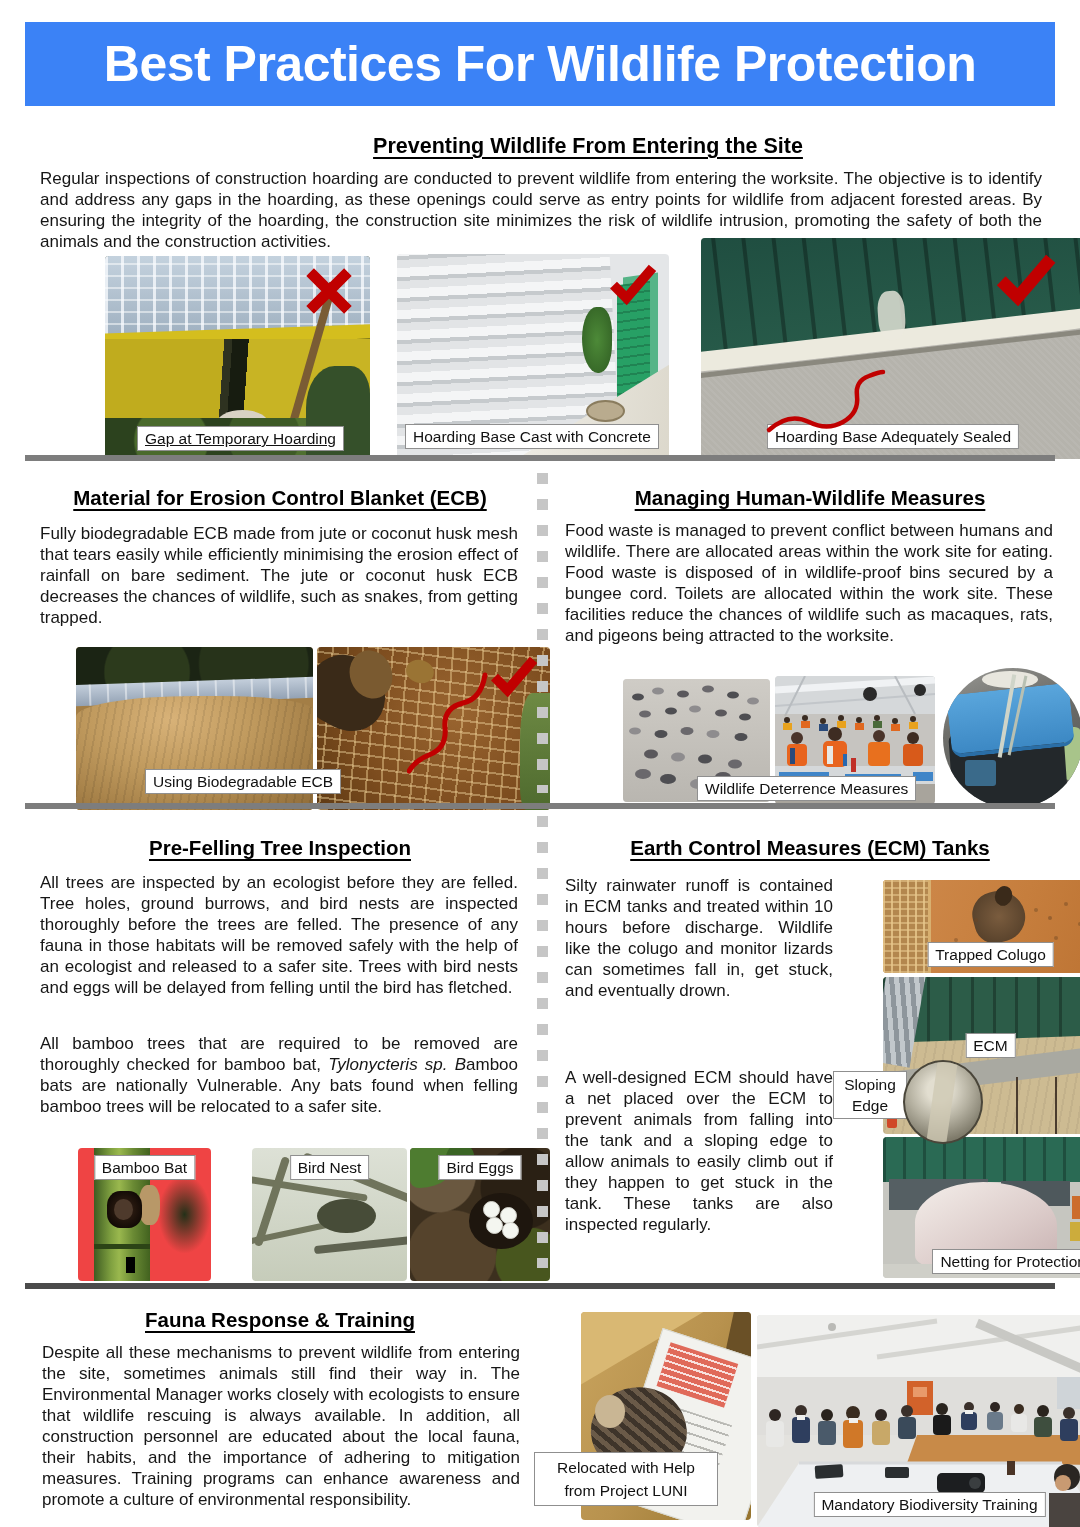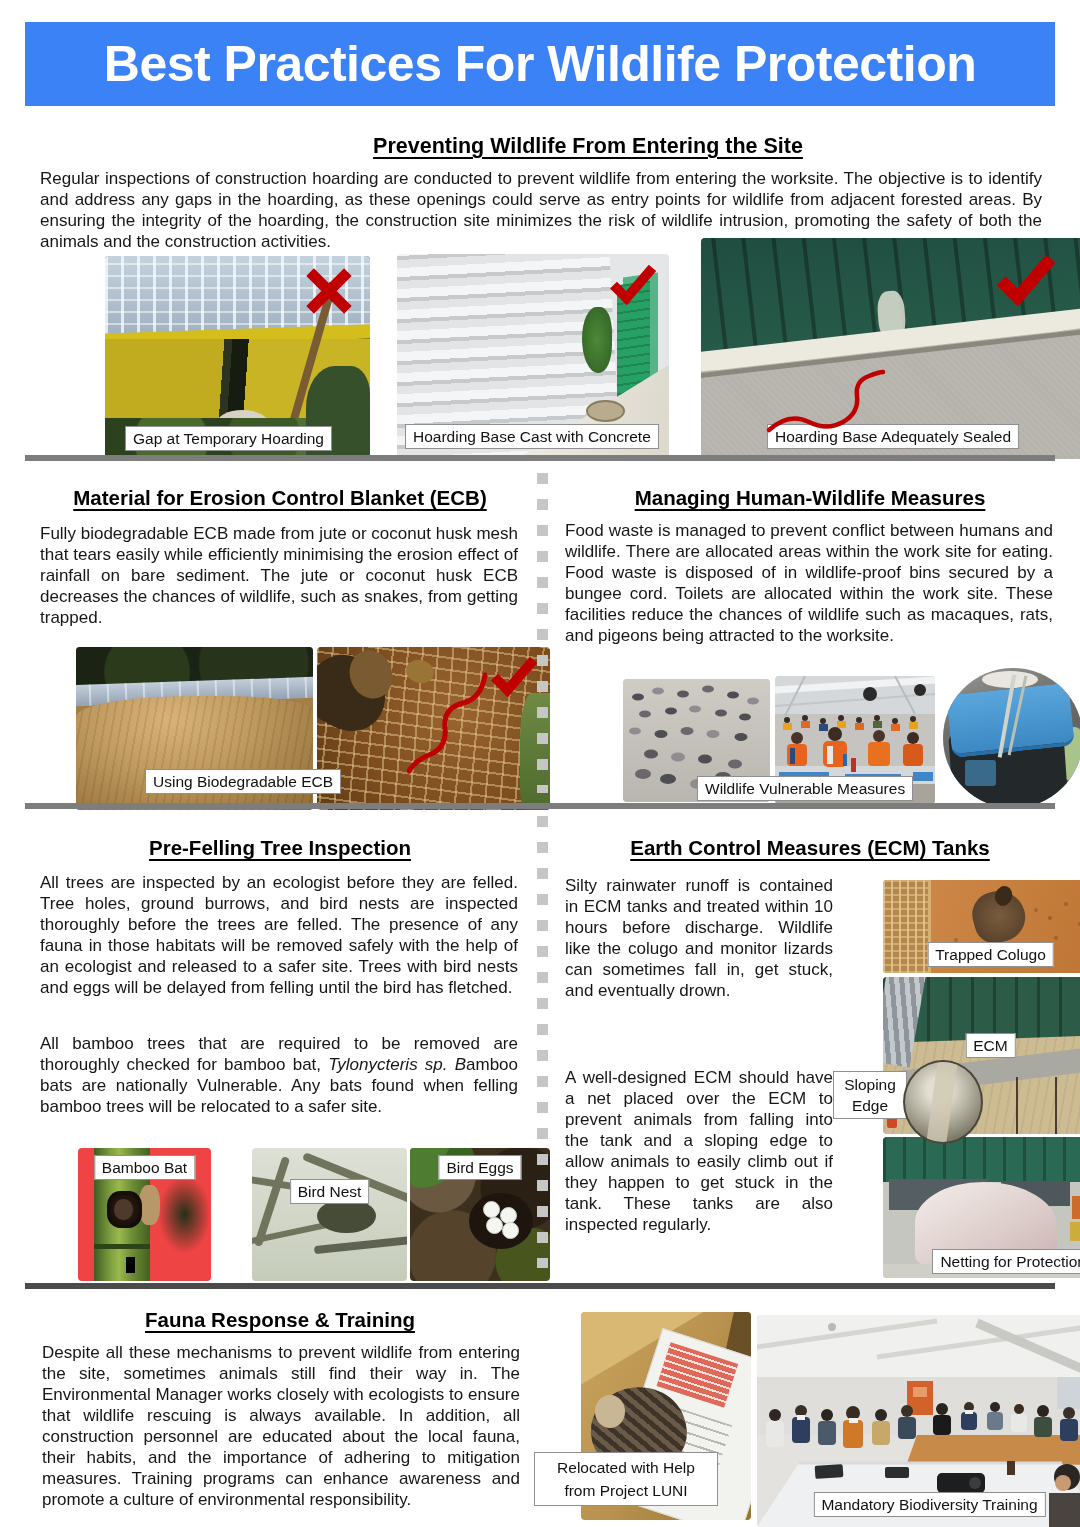--- a/index.html
+++ b/index.html
@@ -205,21 +205,21 @@
     <div class="mesh"></div>
     <div class="rail"></div>
     <div class="panels"></div>
     <div class="sacks"></div>
     <div class="stick"></div>
     <div class="foliage"></div>
     <div class="bush"></div>
     <svg class="mark" style="right:14px;top:8px;" width="54" height="54" viewBox="0 0 40 40">
         <path d="M6 6 L34 34 M34 6 L6 34" stroke-width="8"></path>
       </svg>
-    <figcaption class="cap" style="left:20px;bottom:8px;">Gap at Temporary Hoarding</figcaption>
+    <figcaption class="cap" style="left:32px;bottom:8px;text-decoration:underline;">Gap at Temporary Hoarding</figcaption>
   </figure>
 
   <figure class="photo ph-cast">
     <div class="corrug"></div>
     <div class="fence2"></div>
     <div class="fence"></div>
     <div class="plant"></div>
     <div class="concrete"></div>
     <div class="manhole"></div>
     <svg class="mark" style="right:10px;top:6px;" width="52" height="46" viewBox="0 0 48 40">
@@ -360,21 +360,21 @@
 
   <figure class="photo ph-bin">
     <div class="snow"></div>
     <div class="greens"></div>
     <div class="body2"></div>
     <div class="label"></div>
     <div class="lid"></div>
     <div class="cord1"></div>
     <div class="cord2"></div>
   </figure>
-  <figcaption class="cap" style="left:697px;top:776px;">Wildlife Vulnerable Measures</figcaption>
+  <figcaption class="cap" style="left:697px;top:776px;">Wildlife Deterrence Measures</figcaption>
 
   <div class="hr" style="top:803px;"></div>
 
   <h2 class="sec-title" style="left:40px;top:819px;width:480px;">Pre-Felling Tree Inspection</h2>
   <p class="body" style="left:40px;top:855px;width:478px;">All trees are inspected by an ecologist before they are felled. Tree holes, ground burrows, and bird nests are inspected thoroughly before the trees are felled. The presence of any fauna in those habitats will be removed safely with the help of an ecologist and released to a safer site. Trees with bird nests and eggs will be delayed from felling until the bird has fletched.</p>
   <p class="body" style="left:40px;top:1016px;width:478px;"><span>All bamboo trees that are required to be removed are thoroughly checked for bamboo bat, </span><span style="font-style:italic;">Tylonycteris sp. B</span><span>amboo bats are nationally Vulnerable. Any bats found when felling bamboo trees will be relocated to a safer site.</span></p>
 
   <figure class="photo ph-bat">
     <div class="glow"></div>
     <div class="bamboo"></div>
@@ -385,21 +385,21 @@
     <div class="notch"></div>
     <figcaption class="cap" style="left:50%;transform:translateX(-50%);top:7px;">Bamboo Bat</figcaption>
   </figure>
   <figure class="photo ph-nest">
     <div class="br b1"></div>
     <div class="br b2"></div>
     <div class="br b3"></div>
     <div class="br b4"></div>
     <div class="br b5"></div>
     <div class="clump"></div>
-    <figcaption class="cap" style="left:50%;transform:translateX(-50%);top:7px;margin-top:24px;">Bird Nest</figcaption>
+    <figcaption class="cap" style="left:50%;transform:translateX(-50%);top:7px;">Bird Nest</figcaption>
   </figure>
   <figure class="photo ph-eggs">
     <div class="leaf"></div>
     <div class="leaf2"></div>
     <div class="hollow"></div>
     <div class="egg e1"></div>
     <div class="egg e2"></div>
     <div class="egg e3"></div>
     <div class="egg e4"></div>
     <figcaption class="cap" style="left:50%;transform:translateX(-50%);top:7px;">Bird Eggs</figcaption>

